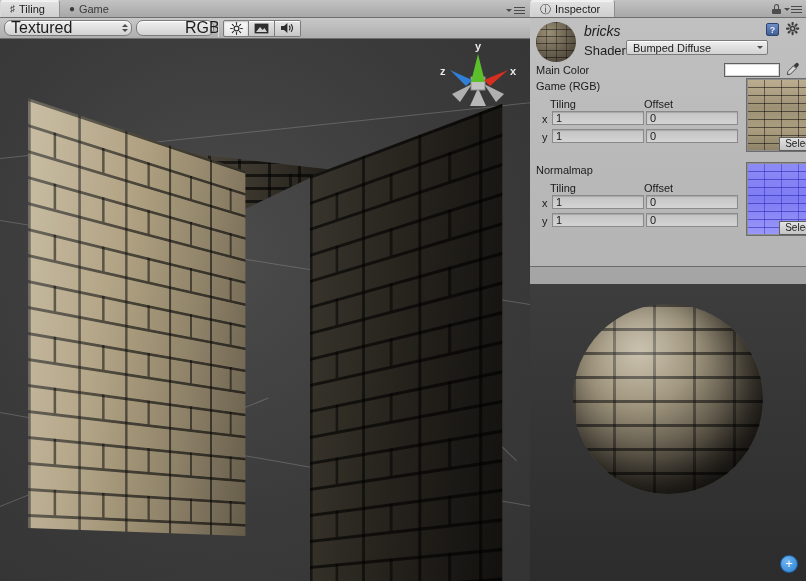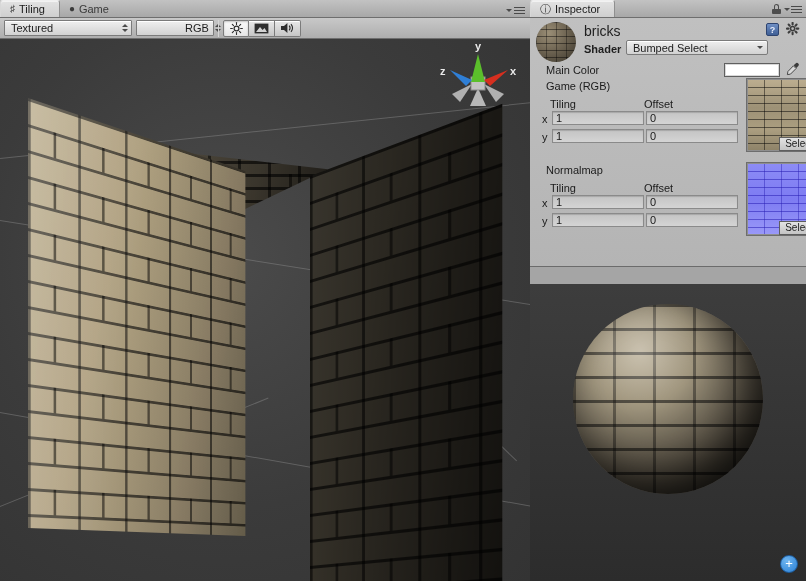--- a/index.html
+++ b/index.html
@@ -54,23 +54,23 @@
   #scene-tabbar .right-menu { position: absolute; right: 5px; bottom: 3px; display:flex; align-items:center; gap:2px;}
 
   #scene-toolbar {
     position: absolute; left: 0; top: 18px; width: 530px; height: 21px;
     background: linear-gradient(#c8c8c8, #aeaeae);
     border-bottom: 1px solid #6e6e6e;
     display: flex; align-items: center; padding: 0 4px; gap: 4px;
   }
   .drop {
     height: 16px; background: linear-gradient(#f0f0f0, #d2d2d2);
-    border: 1px solid #7b7b7b; border-radius: 1px;
+    border: 1px solid #7b7b7b; border-radius: 7px;
     display: flex; align-items: center; justify-content: space-between;
-    padding: 0 3px 0 6px; font-size: 11px; color: #1c1c1c;
+    padding: 0 3px 0 6px; font-size: 16px; color: #1c1c1c;
     box-shadow: inset 0 1px 0 #fff;
   }
   .updown { display:flex; flex-direction: column; gap:2px; margin-left: 6px; }
   .updown .u { width:0;height:0;border-left:3px solid transparent;border-right:3px solid transparent;border-bottom:3px solid #4a4a4a;}
   .updown .d { width:0;height:0;border-left:3px solid transparent;border-right:3px solid transparent;border-top:3px solid #4a4a4a;}
   .sep { width:1px; height: 17px; background:#8d8d8d; border-right:1px solid #d5d5d5; }
   .tgroup { display:flex; }
   .tbtn {
     width: 26px; height: 17px; border: 1px solid #7b7b7b;
     background: linear-gradient(#e8e8e8, #c6c6c6);
@@ -133,37 +133,37 @@
       background: linear-gradient(#c0c0c0, #b4b4b4); border-bottom:1px solid #6b6b6b; }
 
   .mat-header { position:relative; height:46px; padding:5px 6px 0 6px; }
   .mat-sphere {
     position:absolute; left:6px; top:4px; width:40px; height:40px; border-radius:50%;
     background:
       repeating-linear-gradient(to bottom, rgba(0,0,0,.45) 0 1px, rgba(0,0,0,0) 1px 7px),
       repeating-linear-gradient(to right, rgba(0,0,0,.35) 0 1px, rgba(0,0,0,0) 1px 10px),
       radial-gradient(circle at 32% 28%, #9a8e76 0%, #6f6553 45%, #3a352b 100%);
   }
-  .mat-name { position:absolute; left:54px; top:5px; font-size:14px; color:#1e1e1e; }
-  .mat-shader-label { position:absolute; left:54px; top:25px; font-size:11px; color:#1e1e1e;font-weight:bold; }
+  .mat-name { position:absolute; left:54px; top:5px; font-size:14px; color:#1e1e1e;font-style:italic; }
+  .mat-shader-label { position:absolute; left:54px; top:25px; font-size:13px; color:#1e1e1e; }
   .shader-drop {
     position:absolute; left:96px; top:22px; width:142px; height:15px;
     background: linear-gradient(#efefef, #d2d2d2); border:1px solid #7b7b7b; border-radius:2px;
     display:flex; align-items:center; justify-content:space-between; padding:0 4px 0 6px;
     font-size:11px; color:#1c1c1c; box-shadow: inset 0 1px 0 #fff;
   }
   .help-icon {
     position:absolute; right:27px; top:5px; width:13px; height:13px; border-radius:2px;
     background: linear-gradient(#6f8fc4, #3f5f95); border:1px solid #2e4470;
     color:#e8eefc; font-size:9px; line-height:12px; text-align:center; font-weight:bold;
   }
   .gear-icon { position:absolute; right:6px; top:4px; width:14px; height:14px; color:#3d3d3d; font-size:14px; line-height:14px; }
 
   .row-label { font-size:11px; color:#1b1b1b; }
-  .prop-section { position:relative; padding-left:16px; }
+  .prop-section { position:relative; padding-left:6px; }
 
   .colorfield {
     position:absolute; width:56px; height:14px; background:#fff;
     border:1px solid #5f5f5f; box-shadow: inset 0 0 0 1px #d8d8d8;
   }
   .eyedropper { position:absolute; width:14px; height:14px; }
 
   .tex-thumb {
     position:absolute; width:74px; height:74px;
     border:1px solid #6d6d6d; box-shadow: inset 0 0 0 1px #8e8e8e;
@@ -390,21 +390,21 @@
       </div>
     </div>
 
     <div id="insp-body">
 
       <div class="mat-header">
         <div class="mat-sphere"></div>
         <div class="mat-name">bricks</div>
         <div class="mat-shader-label">Shader</div>
         <div class="shader-drop">
-          <span>Bumped Select</span>
+          <span>Bumped Diffuse</span>
           <span class="tri-down"></span>
         </div>
         <div class="help-icon">?</div>
         <div class="gear-icon">
           <svg width="14" height="14" viewBox="0 0 14 14">
             <circle cx="6.6" cy="6.6" r="2.1" fill="none" stroke="#3d3d3d" stroke-width="1.5"></circle>
             <g stroke="#3d3d3d" stroke-width="2.1" stroke-linecap="round">
               <line x1="6.6" y1="0.9" x2="6.6" y2="2.5"></line>
                 <line x1="6.6" y1="10.7" x2="6.6" y2="12.3"></line>
               <line x1="0.9" y1="6.6" x2="2.5" y2="6.6"></line>

